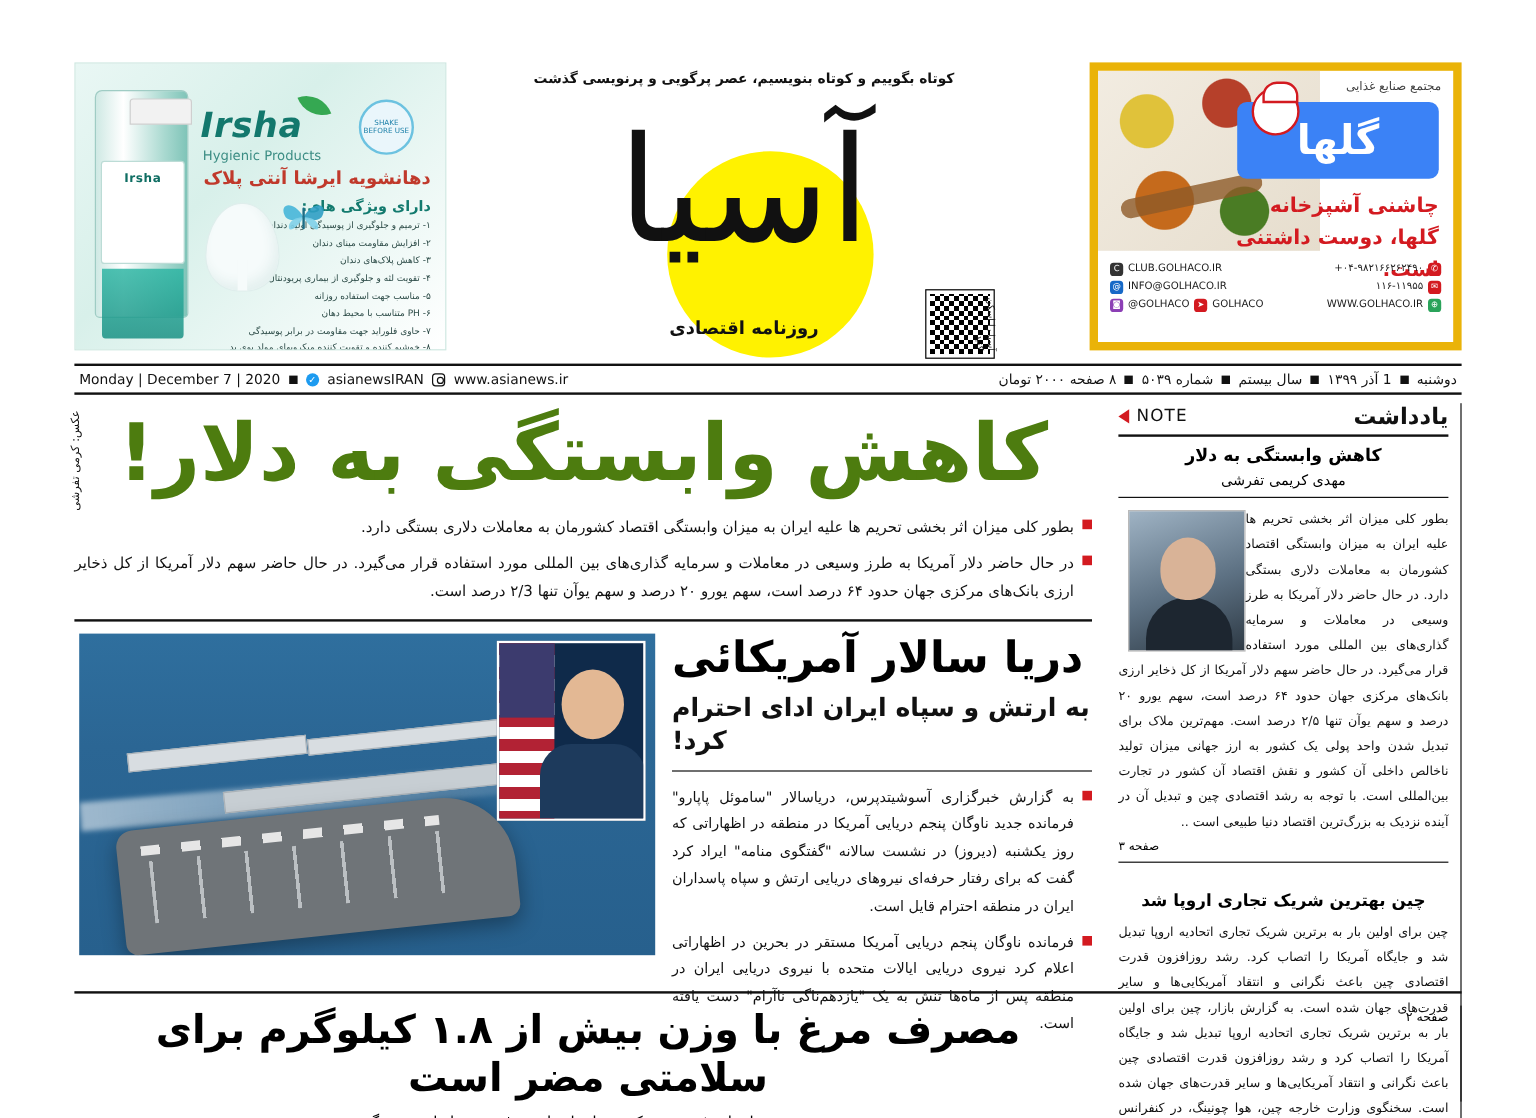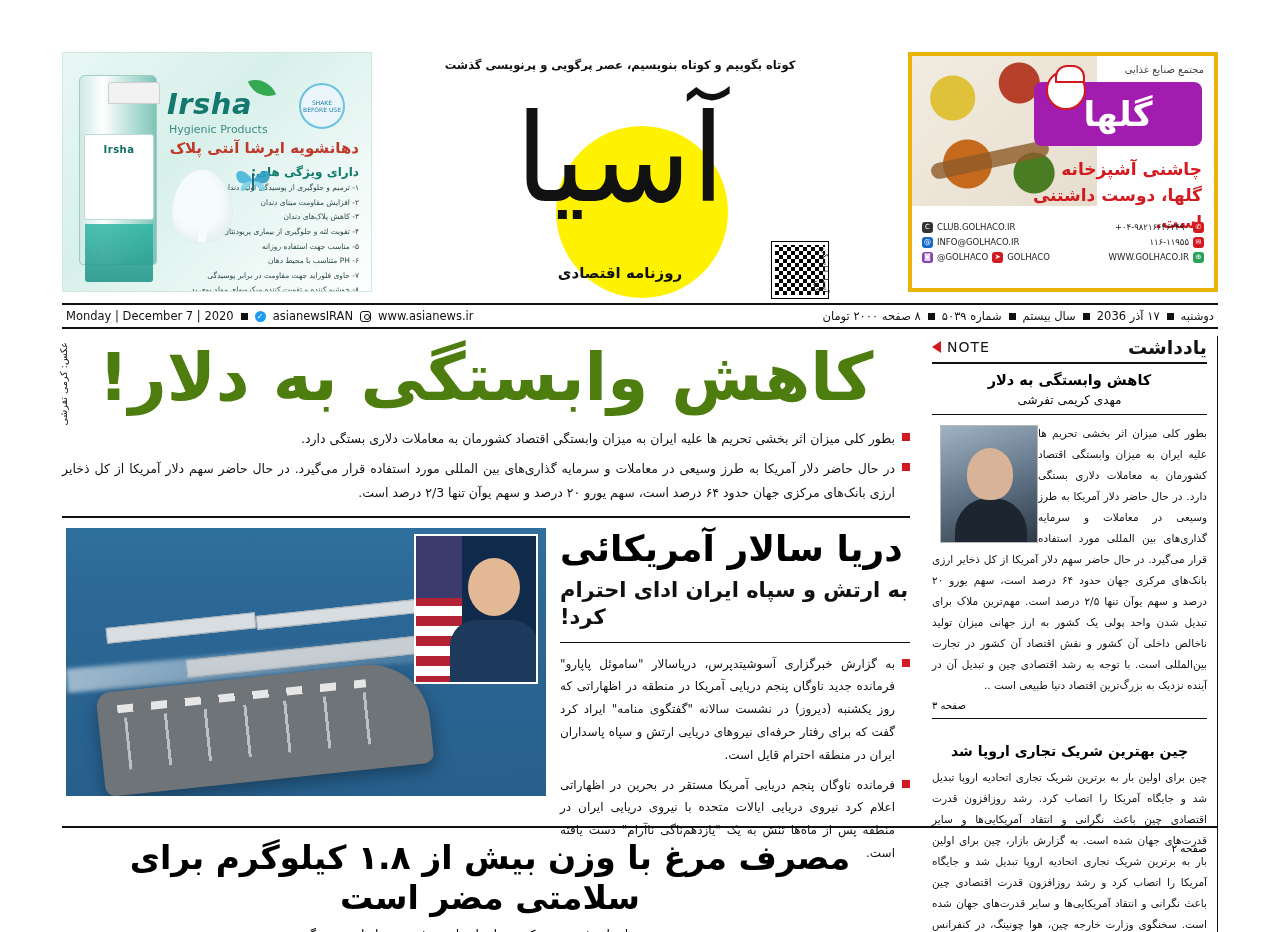--- a/index.html
+++ b/index.html
@@ -102,42 +102,42 @@
     background-blend-mode: difference; border:3px solid #fff; outline:1px solid #000;
   }
   .qr-label{
     position:absolute; left:432px; top:186px; writing-mode: vertical-rl;
     font-size:8px; color:#111; direction:rtl;
   }
 
   
   .ad-golha {
     position:absolute; right:62px; top:52px; width:310px; height:240px;
-    background:#ffffff; border:4px solid #eab308; overflow:hidden;
+    background:#ffffff; border:7px solid #eab308; overflow:hidden;
   }
   .golha-photo{
     position:absolute; left:0; top:0; width:185px; height:150px;
     background:
       radial-gradient(circle at 22% 28%, #e0c23a 0 22px, transparent 23px),
       radial-gradient(circle at 58% 18%, #b6402a 0 20px, transparent 21px),
       radial-gradient(circle at 80% 42%, #7a4a1e 0 22px, transparent 23px),
       radial-gradient(circle at 30% 72%, #c56a1c 0 24px, transparent 25px),
       radial-gradient(circle at 66% 78%, #4a7c24 0 20px, transparent 21px),
       linear-gradient(135deg,#f2ece1,#e6ddcd);
   }
   .golha-spoon{
     position:absolute; left:18px; top:96px; width:120px; height:16px; background:#8d5a28;
     border-radius:8px; transform: rotate(-12deg); opacity:.8;
   }
   .golha-top-label{
     position:absolute; right:10px; top:8px; font-size:10px; color:#3f3f3f; direction:rtl;
   }
   .golha-logo{
     position:absolute; right:12px; top:26px; width:168px; height:64px;
-    background:#a21caf; border-radius:8px; color:#fff; direction:rtl;
+    background:#3b82f6; border-radius:8px; color:#fff; direction:rtl;
     display:flex; align-items:center; justify-content:center;
     font-size:34px; font-weight:bold; letter-spacing:-1px;
   }
   .golha-chef{
     position:absolute; right:128px; top:14px; width:40px; height:40px; border-radius:50%;
     background:#fff; border:2px solid #d31a20;
   }
   .golha-chef:before{
     content:""; position:absolute; left:7px; top:-7px; width:26px; height:14px;
     background:#fff; border:2px solid #d31a20; border-radius:12px 12px 0 0;
@@ -393,21 +393,21 @@
             </div>
         </div>
       </div>
     </div>
   </div>
 
   <div class="infobar">
     <div class="seg">
       <span>دوشنبه</span>
       <span class="sqr"></span>
-      <span>۱۷ آذر 2036</span>
+      <span>1 آذر ۱۳۹۹</span>
       <span class="sqr"></span>
       <span>سال بیستم</span>
       <span class="sqr"></span>
       <span>شماره ۵۰۳۹</span>
       <span class="sqr"></span>
       <span>۸ صفحه ۲۰۰۰ تومان</span>
     </div>
     <div class="seg">
       <span class="ltr">www.asianews.ir</span>
       <span class="ig-ico"></span>

